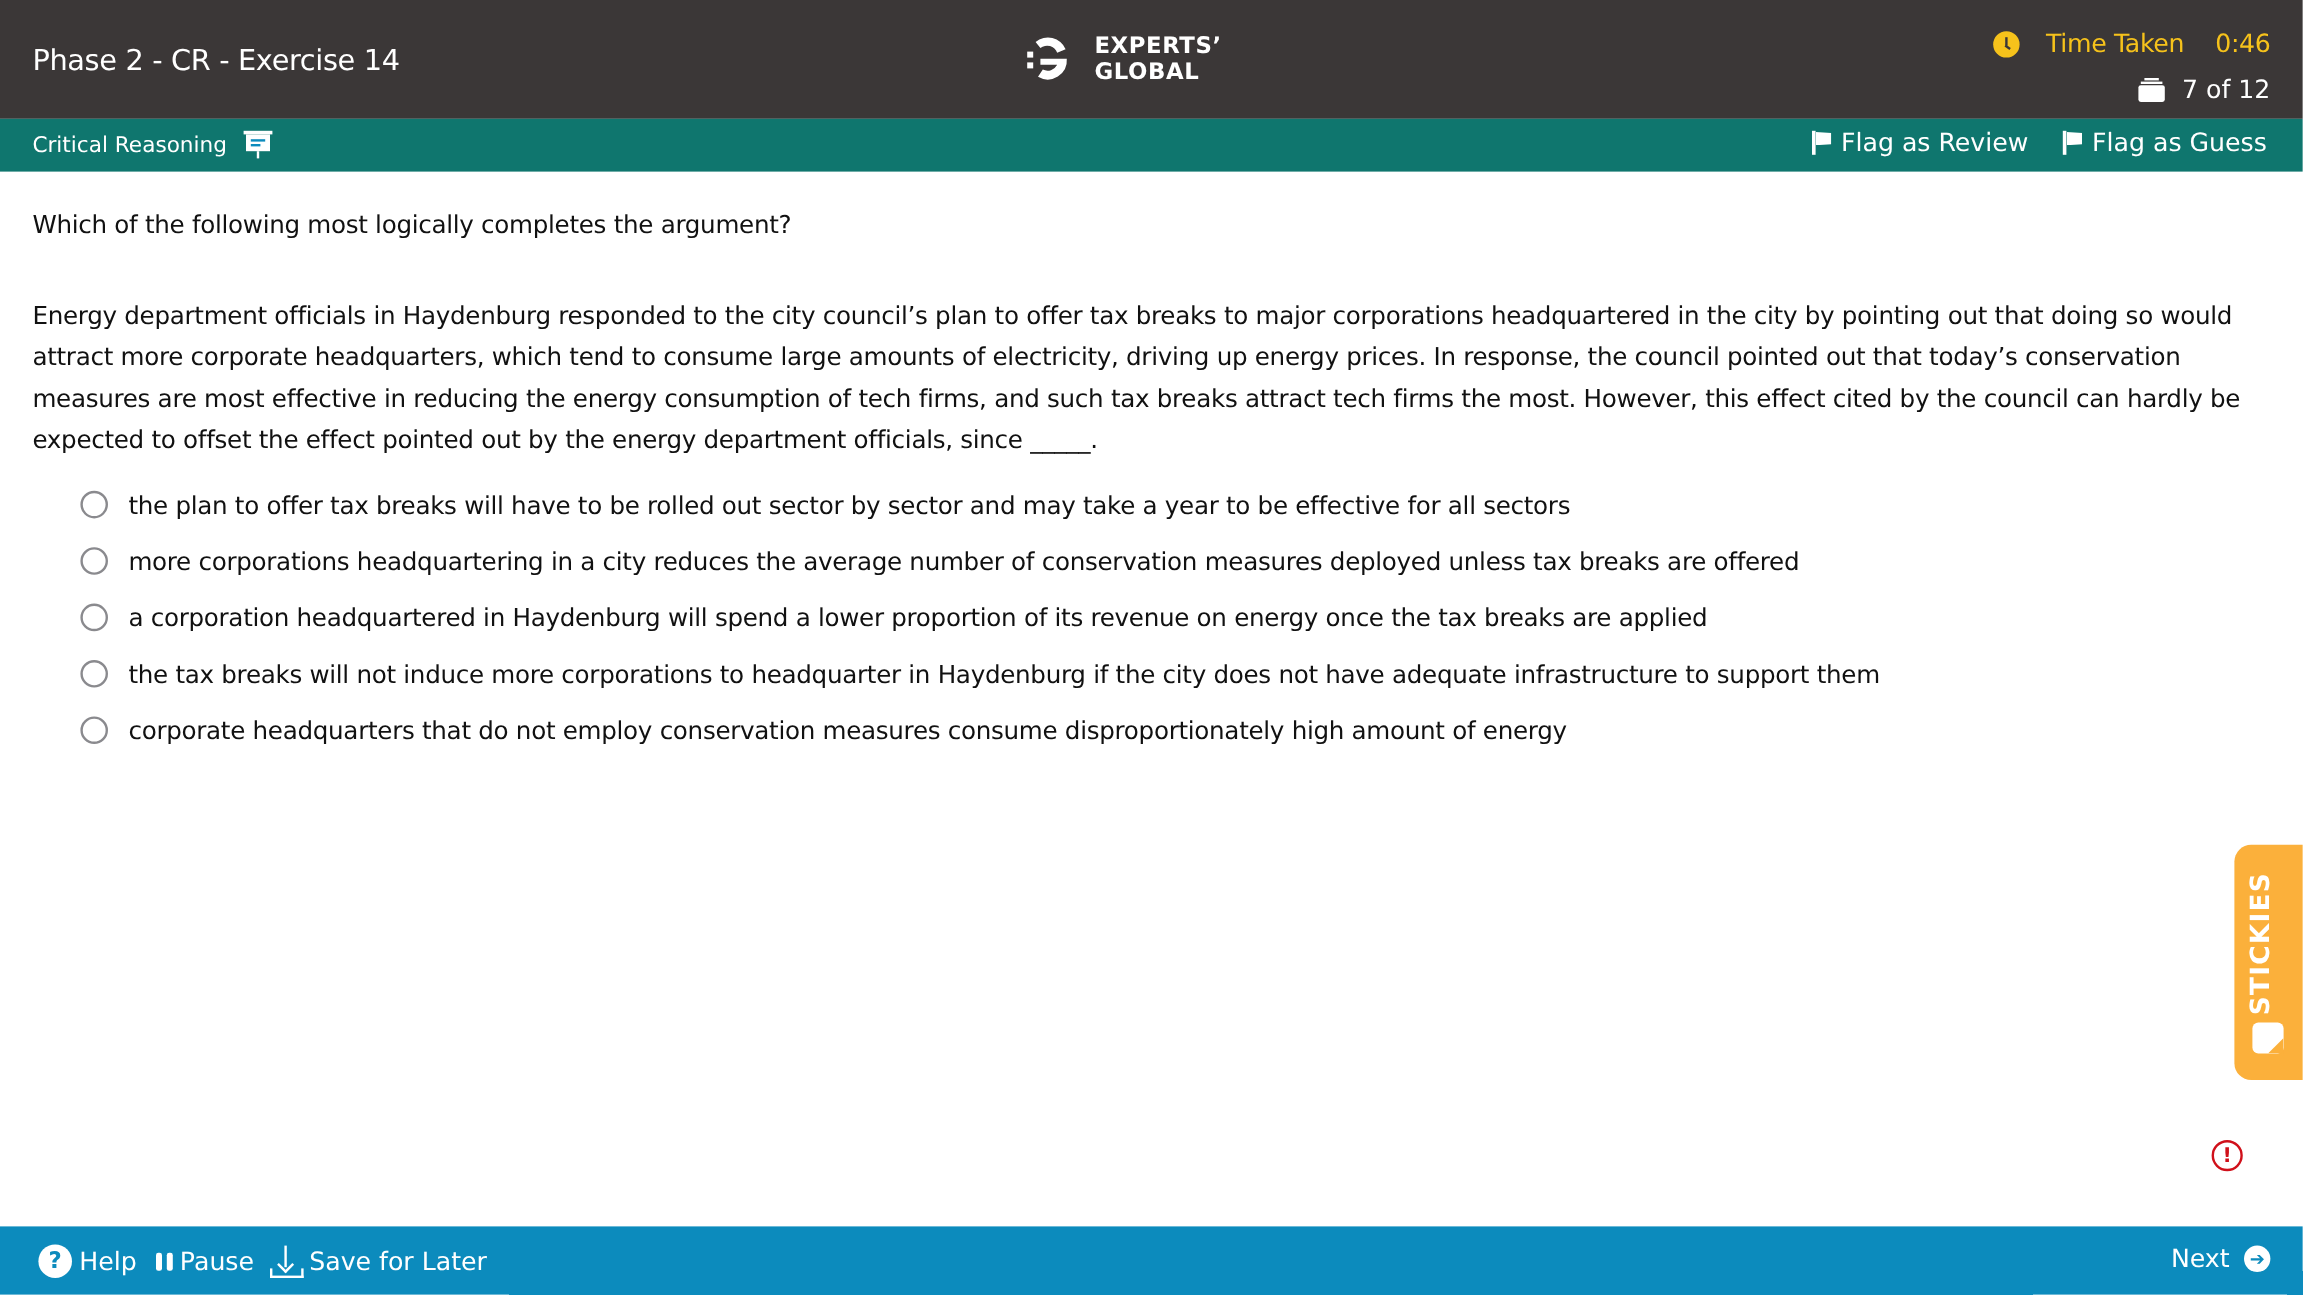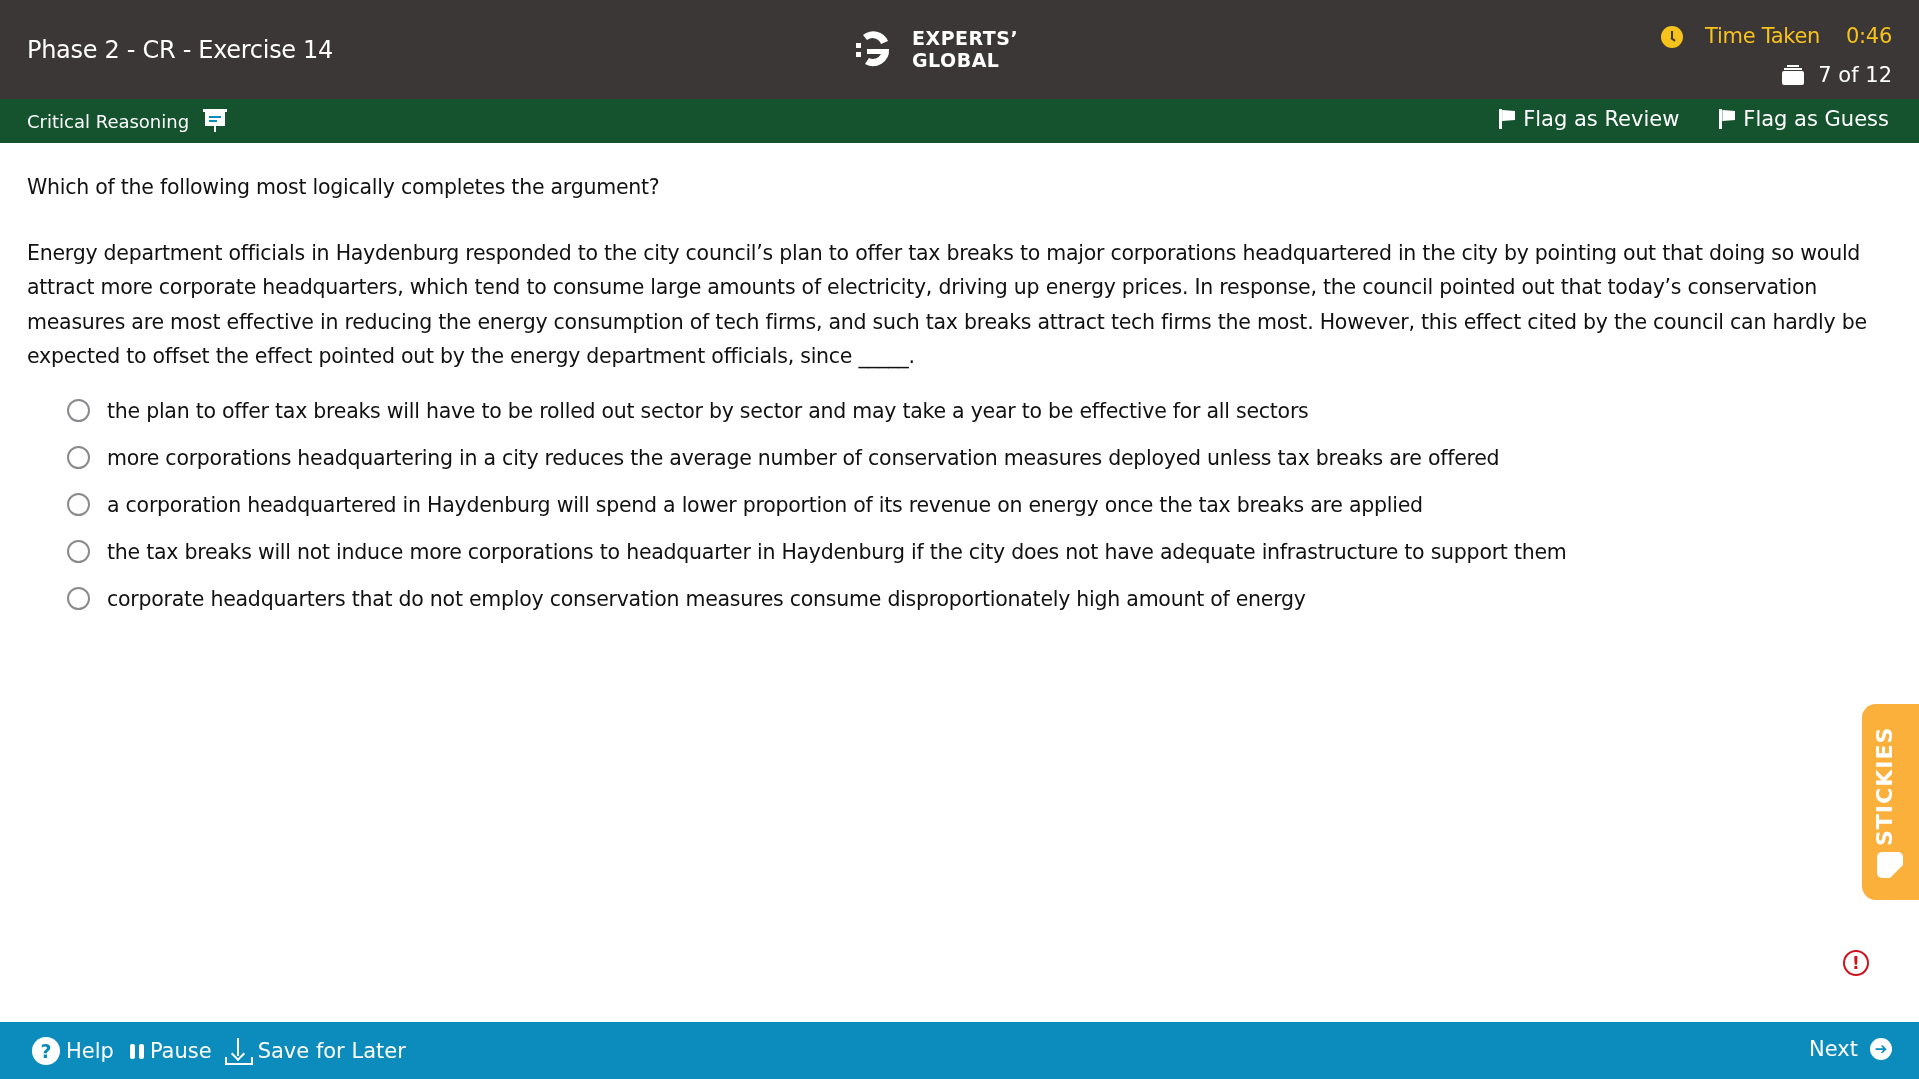--- a/index.html
+++ b/index.html
@@ -40,43 +40,43 @@
   .progress {
     position:absolute; right:27px; top:63px; display:flex; align-items:center; gap:14px;
     color:#fff; font-size:21px;
   }
   .stack-icon { position:relative; width:22px; height:20px; }
   .stack-icon .l1 { position:absolute; left:5px; top:0; width:12px; height:2px; background:#fff; }
   .stack-icon .l2 { position:absolute; left:2px; top:3px; width:18px; height:2px; background:#fff; }
   .stack-icon .l3 { position:absolute; left:0; top:6px; width:22px; height:14px; background:#fff; border-radius:2px; }
 
   .subbar {
-    position:absolute; left:0; top:99px; width:1919px; height:44px; background:#14532d; color:#fff;
+    position:absolute; left:0; top:99px; width:1919px; height:44px; background:#0f766e; color:#fff;
   }
   .subbar .section {
     position:absolute; left:27px; top:10px; display:flex; align-items:center; gap:14px; font-size:18px;
   }
   .board-icon { position:relative; width:24px; height:24px; }
   .board-icon .top { position:absolute; left:0; top:0; width:24px; height:3px; background:#fff; }
   .board-icon .body { position:absolute; left:2px; top:3px; width:20px; height:14px; background:#fff; }
   .board-icon .ln1 { position:absolute; left:6px; top:7px; width:12px; height:2px; background:#0c8bbd; }
   .board-icon .ln2 { position:absolute; left:6px; top:11px; width:8px; height:2px; background:#0c8bbd; }
   .board-icon .stem { position:absolute; left:11px; top:17px; width:2px; height:6px; background:#fff; }
   .subbar .flags {
-    position:absolute; right:30px; top:8px; display:flex; align-items:center; gap:40px; font-size:21px;
+    position:absolute; right:30px; top:8px; display:flex; align-items:center; gap:29px; font-size:21px;
   }
   .flag-btn { display:flex; align-items:center; gap:8px; cursor:pointer; }
   .flag-icon { position:relative; width:16px; height:20px; }
   .flag-icon .pole { position:absolute; left:0; top:0; width:3px; height:20px; background:#fff; }
   .flag-icon .cloth { position:absolute; left:3px; top:1px; width:13px; height:11px; background:#fff;
     clip-path:polygon(0 0, 100% 8%, 100% 92%, 0 100%); }
 
   .content { position:absolute; left:27px; top:172px; width:1850px; font-size:20.5px; letter-spacing:-0.25px; }
   .question { line-height:30px; margin:0; }
-  .passage { margin-top:34px; line-height:34.3px; }
+  .passage { margin-top:44px; line-height:34.3px; }
   .options { margin-top:14px; }
   .option {
     display:flex; align-items:center; height:47px; padding-left:40px; cursor:pointer;
   }
   .radio {
     width:18px; height:18px; border:2.5px solid #8a8a8e; border-radius:50%; margin-right:17px; box-sizing:border-box;
     width:23px; height:23px;
   }
 
   .stickies {

